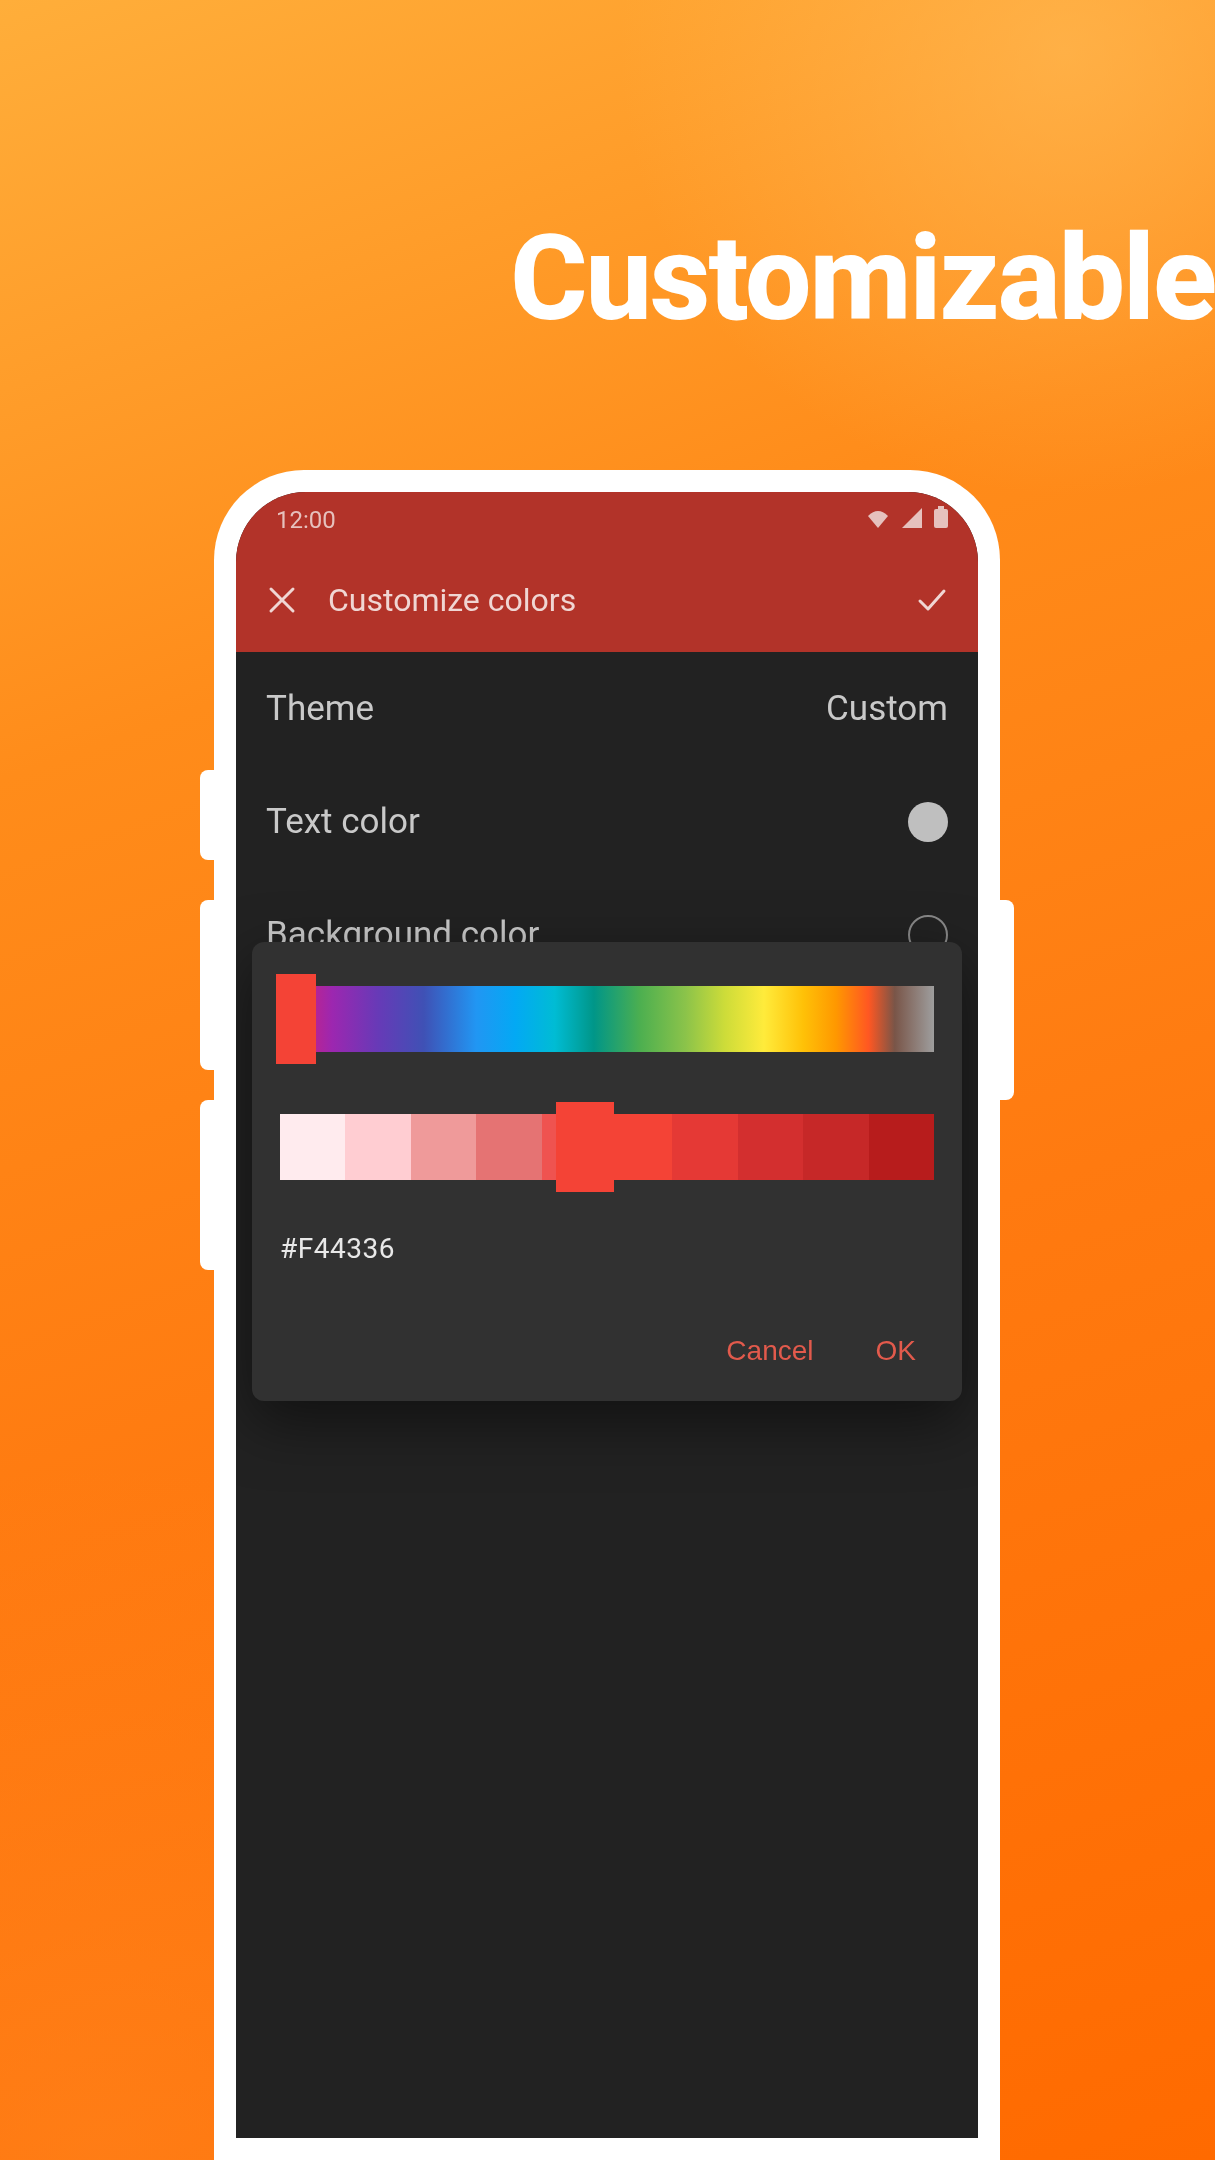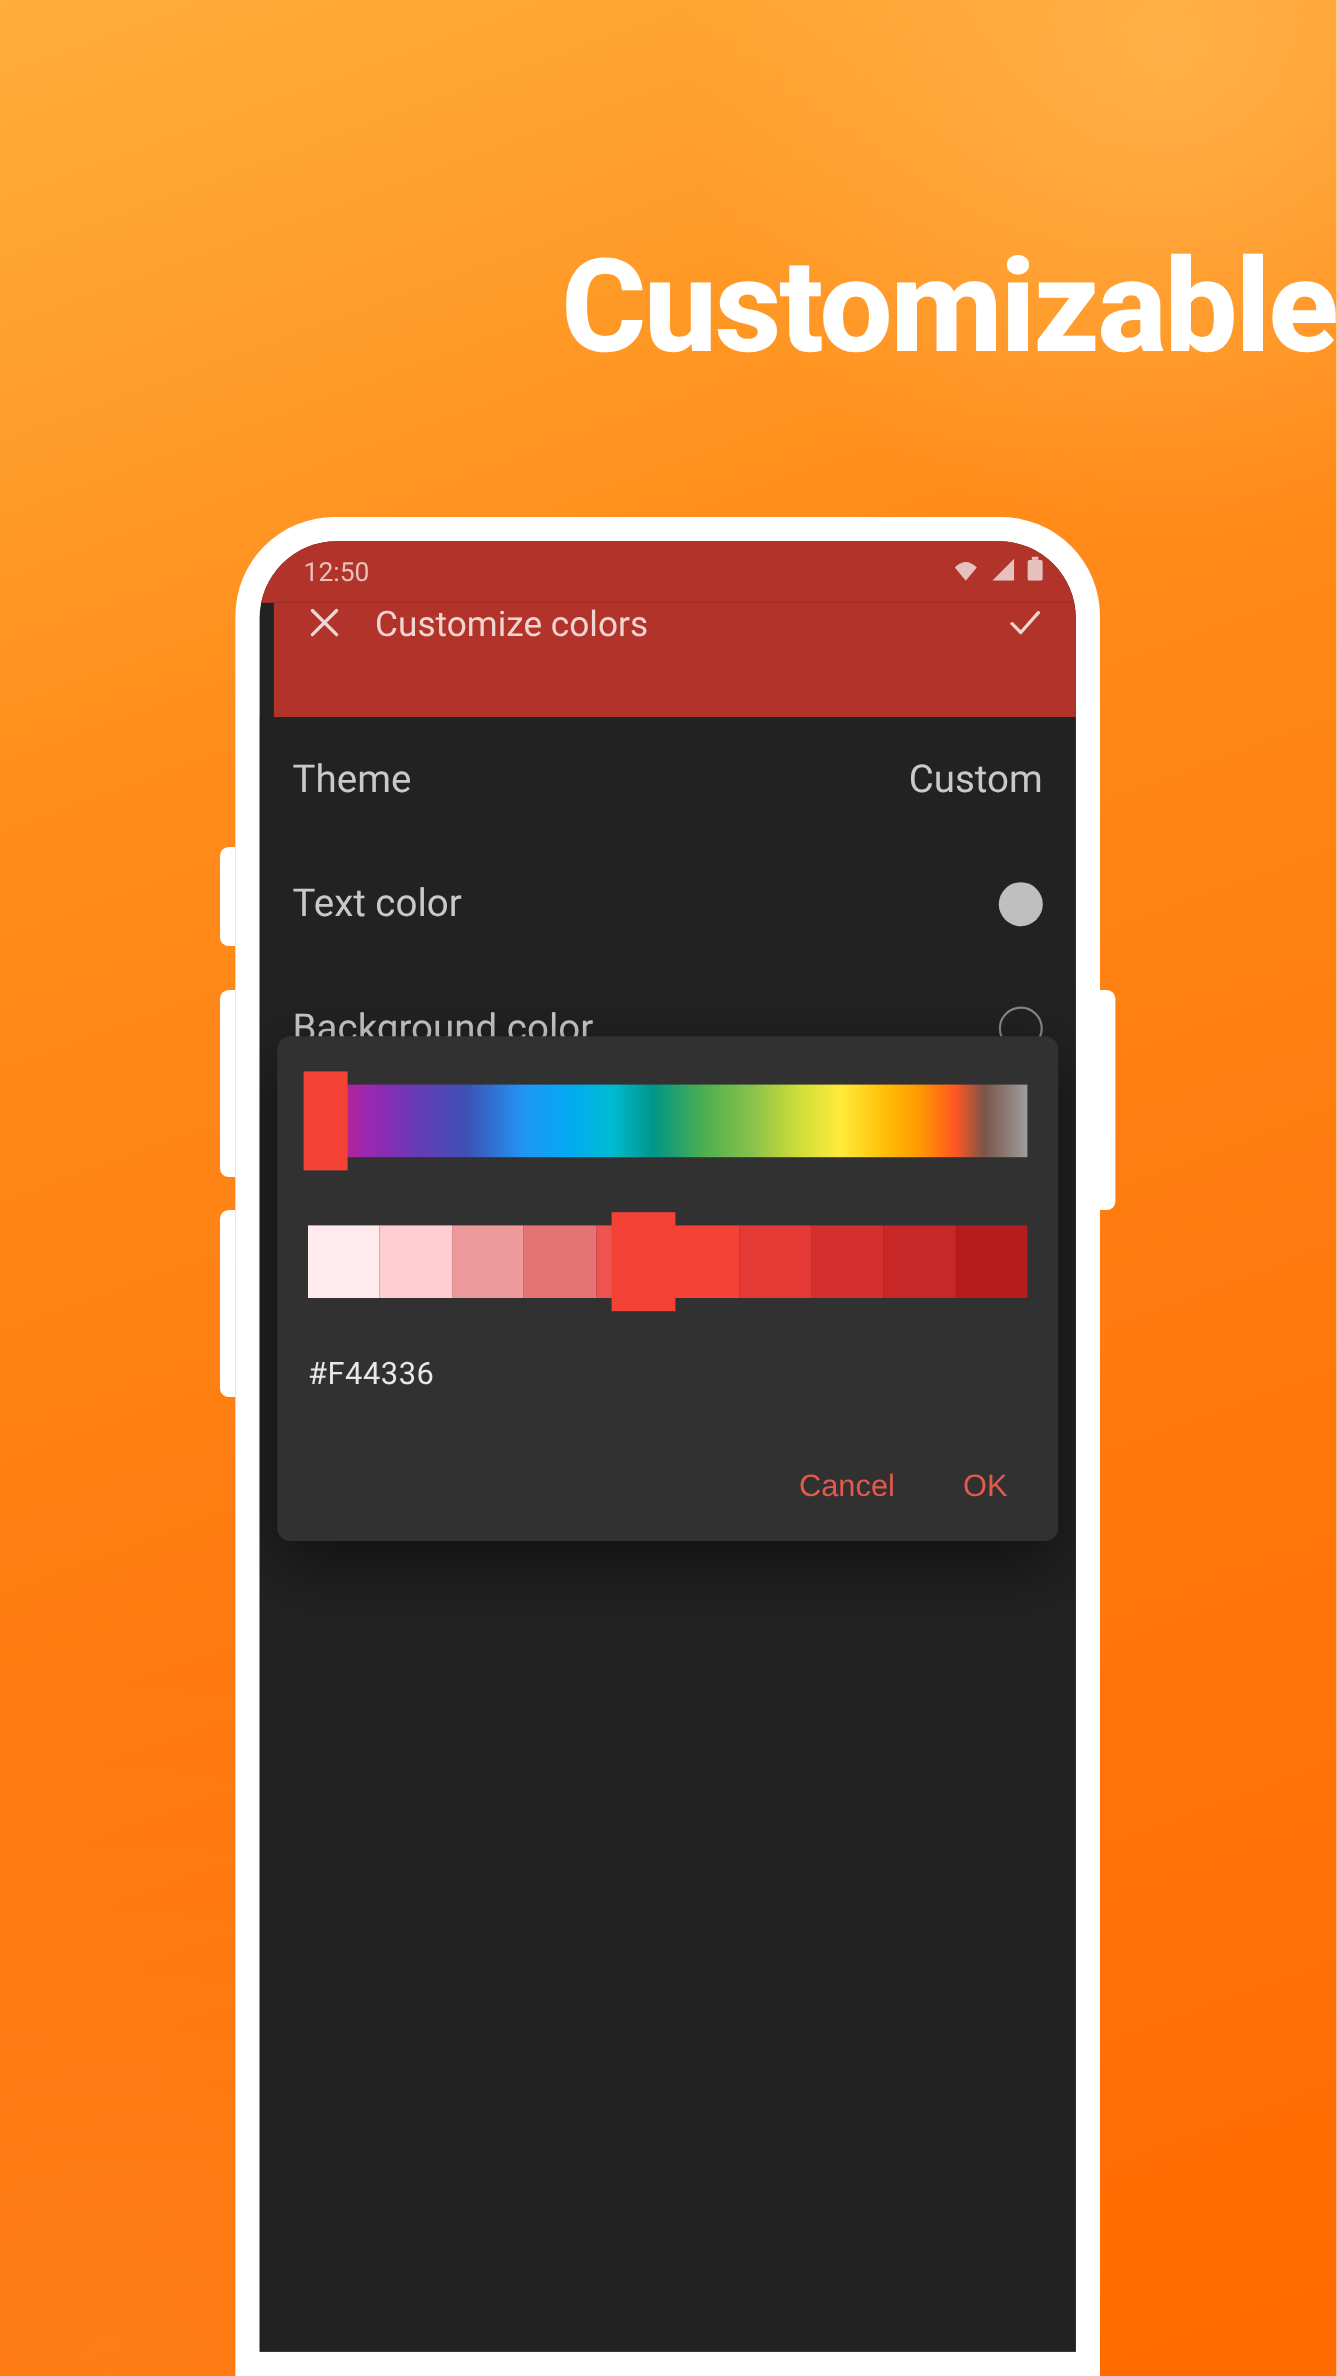--- a/index.html
+++ b/index.html
@@ -100,25 +100,24 @@
   .status-time { flex: 0 0 auto; }
   .status-spacer { flex: 1; }
   .status-icons { display: flex; gap: 12px; align-items: center; }
   .wifi-icon, .signal-icon, .battery-icon { display:inline-block; }
 
   
   .app-bar {
     background: #b23329;
     height: 104px;
     display: flex;
-    align-items: flex-start;
+    align-items: center;
     padding: 0 28px;
     color: #f0d6d3;
     gap: 28px;
-    margin-left: 13px;
   }
   .close-icon, .check-icon { width: 36px; height: 36px; display:flex; align-items:center; justify-content:center; }
   .app-title { font-size: 32px; font-weight: 400; flex: 1; }
   
   .content {
     flex: 1;
     background: #222222;
     padding: 0;
     color: #c9c9c9;
     position: relative;
@@ -214,21 +213,21 @@
 
 <div class="phone">
   <div class="phone-buttons-left-1"></div>
   <div class="phone-buttons-left-2"></div>
   <div class="phone-buttons-left-3"></div>
   <div class="phone-buttons-right"></div>
 
   <div class="screen">
 
     <div class="status-bar">
-      <span class="status-time">12:50</span>
+      <span class="status-time">12:00</span>
       <span class="status-spacer"></span>
       <span class="status-icons">
         <span class="wifi-icon">
           <svg width="24" height="20" viewBox="0 0 24 20">
               <path d="M12 20 L2 8 Q12 -2 22 8 Z" fill="#e6c1bd"></path>
             </svg>
         </span>
         <span class="signal-icon">
           <svg width="20" height="20" viewBox="0 0 20 20">
               <path d="M0 20 L20 20 L20 0 Z" fill="#e6c1bd"></path>

